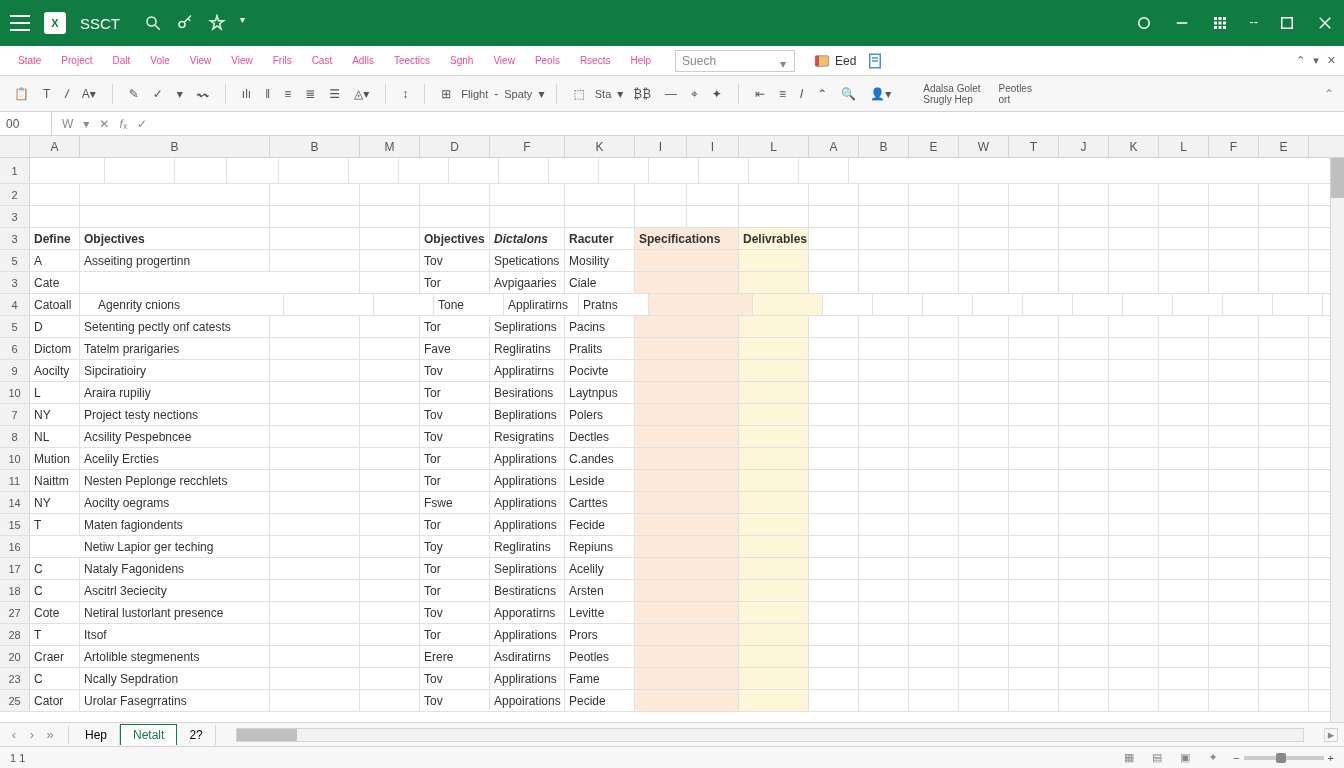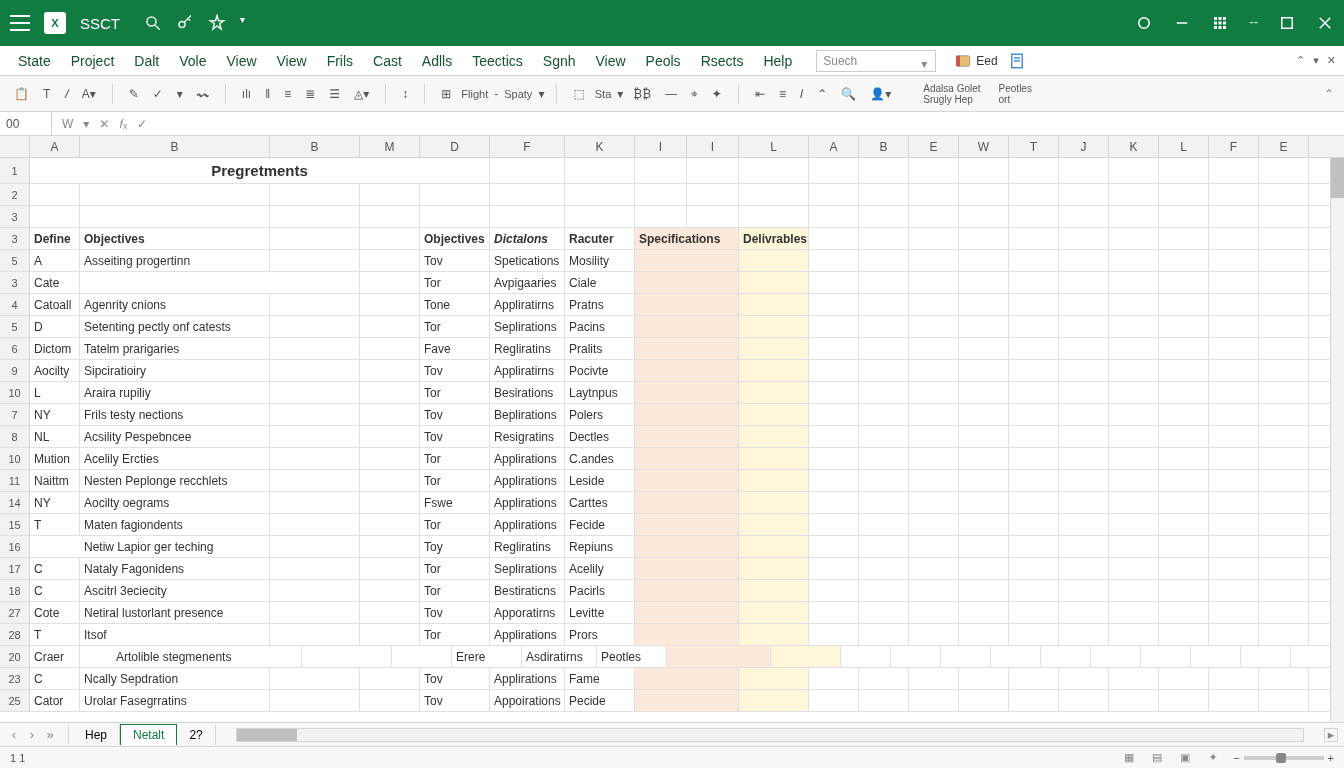--- a/index.html
+++ b/index.html
@@ -11,21 +11,21 @@
 .hamburger span { height: 2px; background: #fff; }
 .app-icon { width: 22px; height: 22px; background: #fff; border-radius: 3px; display: flex; align-items: center; justify-content: center; color: #107c41; font-weight: bold; font-size: 11px; }
 .app-name { font-size: 15px; font-weight: 500; }
 .tb-icons { display: flex; gap: 14px; margin-left: 10px; }
 .tb-icon { width: 18px; height: 18px; cursor: pointer; opacity: 0.9; }
 .tb-title { position: absolute; left: 50%; transform: translateX(-50%); font-size: 14px; }
 .tb-right { position: absolute; right: 10px; display: flex; gap: 20px; }
 .win-btn { width: 18px; height: 18px; cursor: pointer; }
 
 .menubar { height: 30px; background: #fff; border-bottom: 1px solid #d4d4d4; display: flex; align-items: center; padding: 0 8px; gap: 4px; }
-.menu-item { padding: 4px 10px; font-size: 14px; color: #14532d; cursor: pointer; }
+.menu-item { padding: 4px 10px; font-size: 10px; color: #ec4899; cursor: pointer; }
 .menu-search { margin-left: 10px; width: 120px; height: 22px; border: 1px solid #ccc; padding: 0 6px; font-size: 12px; color: #888; display: flex; align-items: center; }
 .menu-dd { width: 8px; height: 8px; margin-left: auto; }
 .menu-right { margin-left: 14px; display: flex; align-items: center; gap: 10px; }
 .menu-right-item { display: flex; align-items: center; gap: 4px; font-size: 12px; color: #333; cursor: pointer; }
 .menu-right-icon { width: 18px; height: 18px; }
 .collapse-right { margin-left: auto; display: flex; gap: 8px; color: #666; font-size: 11px; }
 
 .ribbon { height: 36px; background: #f7f7f7; border-bottom: 1px solid #d4d4d4; display: flex; align-items: center; padding: 0 10px; gap: 8px; font-size: 12px; color: #555; }
 .ribbon-group { display: flex; align-items: center; gap: 6px; }
 .ribbon-sep { width: 1px; height: 20px; background: #d4d4d4; margin: 0 4px; }
@@ -268,21 +268,20 @@
         <div class="col-header" style="width: 50px;">J</div>
         <div class="col-header" style="width: 50px;">K</div>
         <div class="col-header" style="width: 50px;">L</div>
         <div class="col-header" style="width: 50px;">F</div>
         <div class="col-header" style="width: 50px;">E</div>
       </div>
   </div>
   <div class="rows" id="rows">
       <div class="row" style="height: 26px;">
         <div class="row-header">1</div>
-        <div class="cell title-cell" style="width:460px">Pregretments</div>
         <div class="cell" style="width:75px"></div>
         <div class="cell" style="width:70px"></div>
         <div class="cell" style="width:52px"></div>
         <div class="cell" style="width:52px"></div>
         <div class="cell" style="width:70px"></div>
         <div class="cell" style="width:50px"></div>
         <div class="cell" style="width:50px"></div>
         <div class="cell" style="width:50px"></div>
         <div class="cell" style="width:50px"></div>
         <div class="cell" style="width:50px"></div>
@@ -400,21 +399,21 @@
         <div class="cell " style="width: 50px;"></div>
         <div class="cell " style="width: 50px;"></div>
         <div class="cell " style="width: 50px;"></div>
         <div class="cell " style="width: 50px;"></div>
         <div class="cell " style="width: 50px;"></div>
         <div class="cell " style="width: 50px;"></div>
       </div>
       <div class="row">
         <div class="row-header">4</div>
         <div class="cell " style="width: 50px;">Catoall</div>
-        <div class="cell " style="width: 190px;">Agenrity cnions</div>
+        <div class="cell " style="width: 190px; margin-left: 14px;">Agenrity cnions</div>
         <div class="cell " style="width: 90px;"></div>
         <div class="cell " style="width: 60px;"></div>
         <div class="cell " style="width: 70px;">Tone</div>
         <div class="cell " style="width: 75px;">Appliratirns</div>
         <div class="cell " style="width: 70px;">Pratns</div>
         <div class="cell hl-spec" style="width: 104px;"></div>
         <div class="cell hl-deliv" style="width: 70px;"></div>
         <div class="cell " style="width: 50px;"></div>
         <div class="cell " style="width: 50px;"></div>
         <div class="cell " style="width: 50px;"></div>
@@ -510,21 +509,21 @@
         <div class="cell " style="width: 50px;"></div>
         <div class="cell " style="width: 50px;"></div>
         <div class="cell " style="width: 50px;"></div>
         <div class="cell " style="width: 50px;"></div>
         <div class="cell " style="width: 50px;"></div>
         <div class="cell " style="width: 50px;"></div>
       </div>
       <div class="row">
         <div class="row-header">7</div>
         <div class="cell " style="width: 50px;">NY</div>
-        <div class="cell " style="width: 190px;">Frils testy nections</div>
+        <div class="cell " style="width: 190px;">Project testy nections</div>
         <div class="cell " style="width: 90px;"></div>
         <div class="cell " style="width: 60px;"></div>
         <div class="cell " style="width: 70px;">Tov</div>
         <div class="cell " style="width: 75px;">Beplirations</div>
         <div class="cell " style="width: 70px;">Polers</div>
         <div class="cell hl-spec" style="width: 104px;"></div>
         <div class="cell hl-deliv" style="width: 70px;"></div>
         <div class="cell " style="width: 50px;"></div>
         <div class="cell " style="width: 50px;"></div>
         <div class="cell " style="width: 50px;"></div>
@@ -691,21 +690,21 @@
         <div class="cell " style="width: 50px;"></div>
       </div>
       <div class="row">
         <div class="row-header">18</div>
         <div class="cell " style="width: 50px;">C</div>
         <div class="cell " style="width: 190px;">Ascitrl 3eciecity</div>
         <div class="cell " style="width: 90px;"></div>
         <div class="cell " style="width: 60px;"></div>
         <div class="cell " style="width: 70px;">Tor</div>
         <div class="cell " style="width: 75px;">Bestiraticns</div>
-        <div class="cell " style="width: 70px;">Pacirls</div>
+        <div class="cell " style="width: 70px;">Arsten</div>
         <div class="cell hl-spec" style="width: 104px;"></div>
         <div class="cell hl-deliv" style="width: 70px;"></div>
         <div class="cell " style="width: 50px;"></div>
         <div class="cell " style="width: 50px;"></div>
         <div class="cell " style="width: 50px;"></div>
         <div class="cell " style="width: 50px;"></div>
         <div class="cell " style="width: 50px;"></div>
         <div class="cell " style="width: 50px;"></div>
         <div class="cell " style="width: 50px;"></div>
         <div class="cell " style="width: 50px;"></div>
@@ -752,21 +751,21 @@
         <div class="cell " style="width: 50px;"></div>
         <div class="cell " style="width: 50px;"></div>
         <div class="cell " style="width: 50px;"></div>
         <div class="cell " style="width: 50px;"></div>
         <div class="cell " style="width: 50px;"></div>
         <div class="cell " style="width: 50px;"></div>
       </div>
       <div class="row">
         <div class="row-header">20</div>
         <div class="cell " style="width: 50px;">Craer</div>
-        <div class="cell " style="width: 190px; margin-left: 32px;">Artolible stegmenents</div>
+        <div class="cell " style="width: 190px;">Artolible stegmenents</div>
         <div class="cell " style="width: 90px;"></div>
         <div class="cell " style="width: 60px;"></div>
         <div class="cell " style="width: 70px;">Erere</div>
         <div class="cell " style="width: 75px;">Asdiratirns</div>
         <div class="cell " style="width: 70px;">Peotles</div>
         <div class="cell hl-spec" style="width: 104px;"></div>
         <div class="cell hl-deliv" style="width: 70px;"></div>
         <div class="cell " style="width: 50px;"></div>
         <div class="cell " style="width: 50px;"></div>
         <div class="cell " style="width: 50px;"></div>

